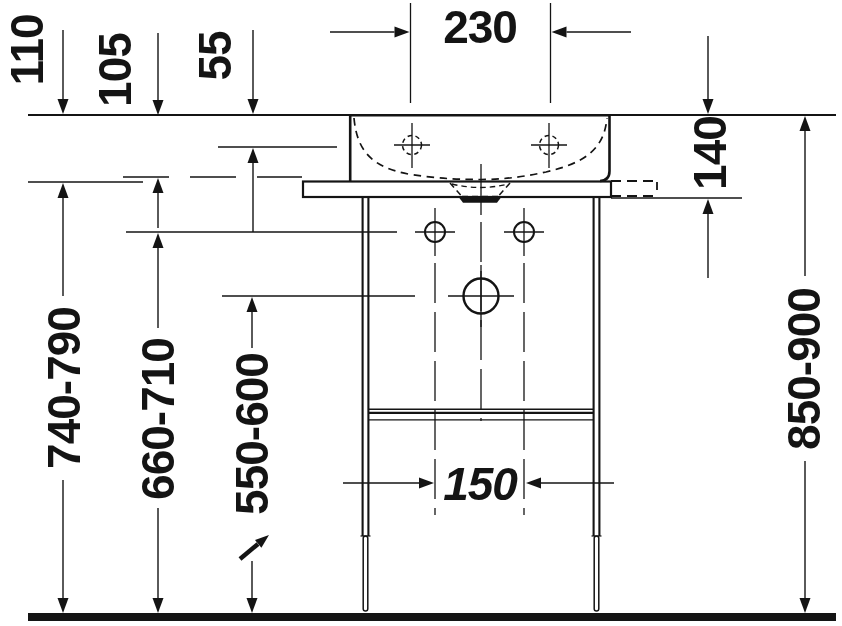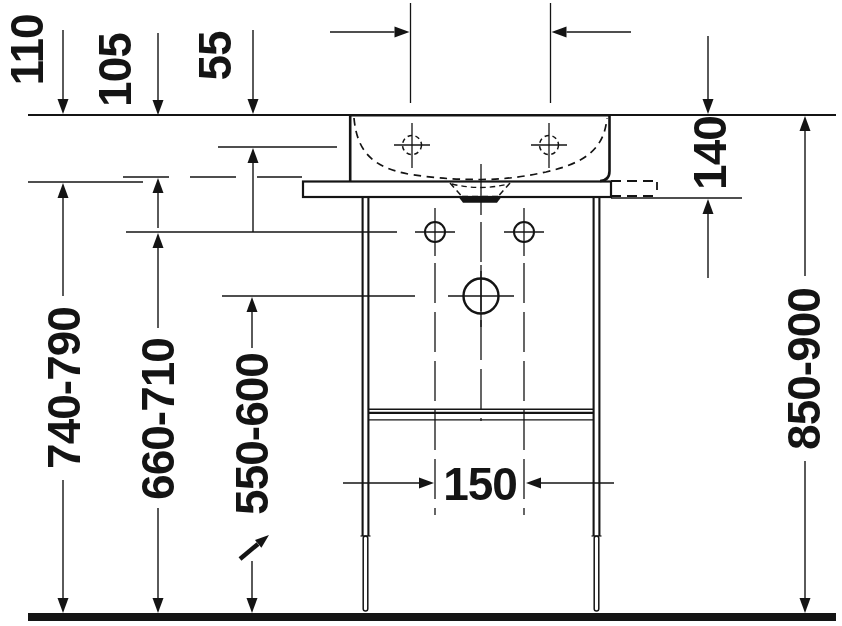--- a/index.html
+++ b/index.html
@@ -199,20 +199,21 @@
       <polygon points="434,483 419,477.5 419,488.5" stroke="none"></polygon>
       <line x1="541" y1="483" x2="614" y2="483" stroke-width="1.4"></line>
       <polygon points="526,483 541,477.5 541,488.5" stroke="none"></polygon>
     </g>
   </g>
 </svg>
 
 <div class="dimlabel vert" style="left:27px;top:50px;">110</div>
 <div class="dimlabel vert" style="left:115px;top:70px;">105</div>
 <div class="dimlabel vert" style="left:215px;top:56px;">55</div>
+<div class="dimlabel" style="left:480px;top:27px;">230</div>
 <div class="dimlabel vert" style="left:710px;top:153px;">140</div>
 <div class="dimlabel vert" style="left:804px;top:369px;">850-900</div>
 <div class="dimlabel vert" style="left:64px;top:388px;">740-790</div>
 <div class="dimlabel vert" style="left:158px;top:419px;">660-710</div>
 <div class="dimlabel vert" style="left:252px;top:434px;">550-600</div>
-<div class="dimlabel" style="left:480px;top:484px;">150</div>
+<div class="dimlabel" style="left:480px;top:484px;font-style:italic;">150</div>
 
 </div>
 
 </body></html>

